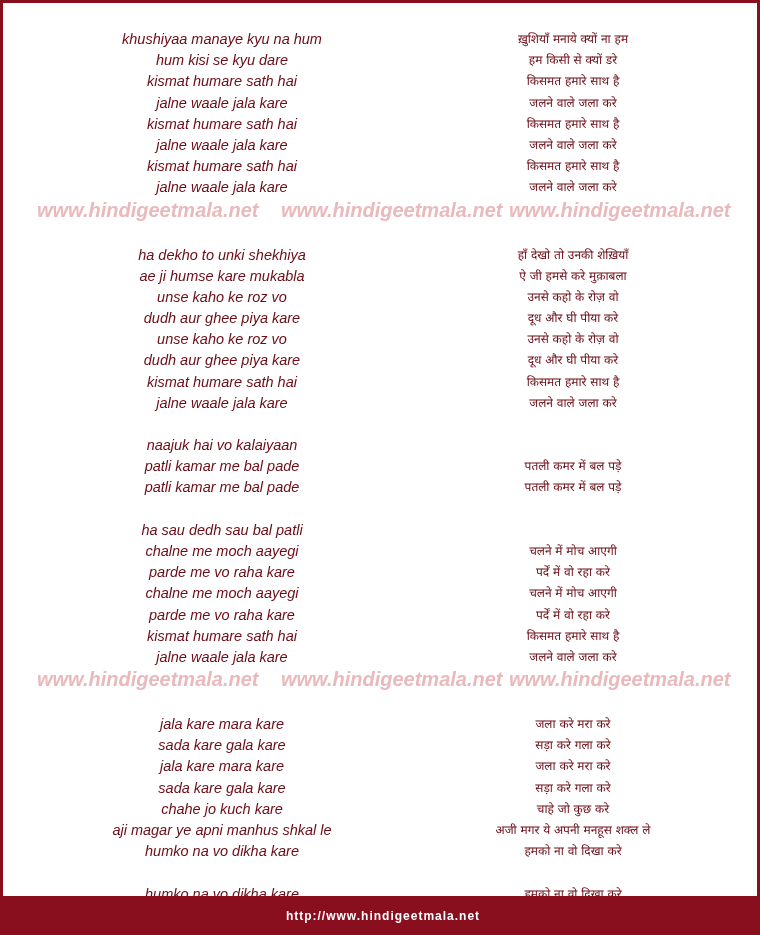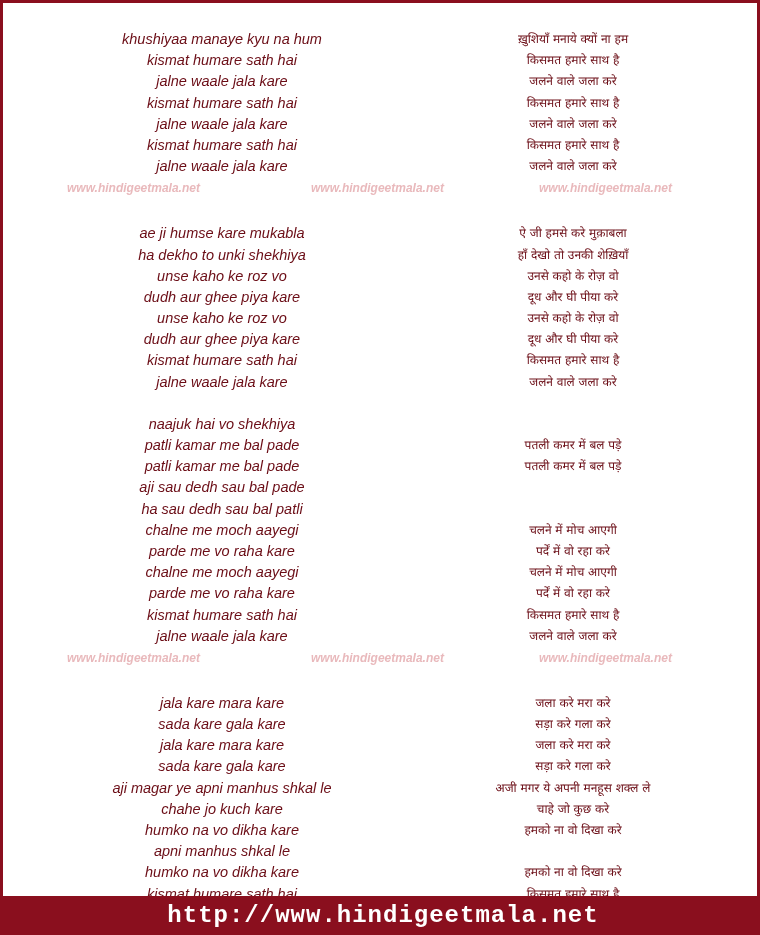--- a/index.html
+++ b/index.html
@@ -70,61 +70,64 @@
     position: relative;
     height: 25px;
     width: 100%;
     overflow: hidden;
   }
   .watermark-row .wm {
     position: absolute;
     top: 0;
     font-style: italic;
     font-weight: bold;
-    font-size: 12px;
+    font-size: 20px;
     color: #e9b9bc;
     white-space: nowrap;
     letter-spacing: 0px;
     line-height: 22px;
-    margin-left: 30px;
   }
   .wm1 { left: 34px; }
   .wm2 { left: 278px; }
   .wm3 { left: 506px; }
 
   .footer {
     position: absolute;
     left: 0;
     bottom: 0;
     width: 760px;
     height: 39px;
     background: #8a0f1e;
     display: flex;
     align-items: center;
     justify-content: center;
   }
   .footer-url {
     color: #ffffff;
-    font-family: Liberation Mono, monospace;
+    font-family: Liberation Sans, sans-serif;
     font-weight: bold;
-    font-size: 24px;
+    font-size: 12px;
     letter-spacing: 1px;
   }
 </style>
 </head>
 <body>
 
 <div class="page">
   <div class="lyrics-area" id="lyrics-area">
       <div class="block">
         <div class="line">
           <div class="roman">khushiyaa manaye kyu na hum</div>
           <div class="deva">ख़ुशियाँ मनाये क्यों ना हम</div>
         </div>
         <div class="line">
+          <div class="roman">hum kisi se kyu dare</div>
+          <div class="deva">हम किसी से क्यों डरे</div>
+        </div>
+        <div class="line">
           <div class="roman">kismat humare sath hai</div>
           <div class="deva">किसमत हमारे साथ है</div>
         </div>
         <div class="line">
           <div class="roman">jalne waale jala kare</div>
           <div class="deva">जलने वाले जला करे</div>
         </div>
         <div class="line">
           <div class="roman">kismat humare sath hai</div>
           <div class="deva">किसमत हमारे साथ है</div>
@@ -143,28 +146,28 @@
         </div>
       </div>
       <div class="watermark-row">
         <div class="wm wm1">www.hindigeetmala.net</div>
         <div class="wm wm2">www.hindigeetmala.net</div>
         <div class="wm wm3">www.hindigeetmala.net</div>
       </div>
       <div class="gap"></div>
       <div class="block">
         <div class="line">
+          <div class="roman">ha dekho to unki shekhiya</div>
+          <div class="deva">हाँ देखो तो उनकी शेख़ियाँ</div>
+        </div>
+        <div class="line">
           <div class="roman">ae ji humse kare mukabla</div>
           <div class="deva">ऐ जी हमसे करे मुक़ाबला</div>
         </div>
         <div class="line">
-          <div class="roman">ha dekho to unki shekhiya</div>
-          <div class="deva">हाँ देखो तो उनकी शेख़ियाँ</div>
-        </div>
-        <div class="line">
           <div class="roman">unse kaho ke roz vo</div>
           <div class="deva">उनसे कहो के रोज़ वो</div>
         </div>
         <div class="line">
           <div class="roman">dudh aur ghee piya kare</div>
           <div class="deva">दूध और घी पीया करे</div>
         </div>
         <div class="line">
           <div class="roman">unse kaho ke roz vo</div>
           <div class="deva">उनसे कहो के रोज़ वो</div>
@@ -178,32 +181,31 @@
           <div class="deva">किसमत हमारे साथ है</div>
         </div>
         <div class="line">
           <div class="roman">jalne waale jala kare</div>
           <div class="deva">जलने वाले जला करे</div>
         </div>
       </div>
       <div class="gap"></div>
       <div class="block">
         <div class="line">
-          <div class="roman">naajuk hai vo shekhiya</div>
+          <div class="roman">naajuk hai vo kalaiyaan</div>
         </div>
         <div class="line">
           <div class="roman">patli kamar me bal pade</div>
           <div class="deva">पतली कमर में बल पड़े</div>
         </div>
         <div class="line">
           <div class="roman">patli kamar me bal pade</div>
           <div class="deva">पतली कमर में बल पड़े</div>
         </div>
         <div class="line">
-          <div class="roman">aji sau dedh sau bal pade</div>
         </div>
         <div class="line">
           <div class="roman">ha sau dedh sau bal patli</div>
         </div>
         <div class="line">
           <div class="roman">chalne me moch aayegi</div>
           <div class="deva">चलने में मोच आएगी</div>
         </div>
         <div class="line">
           <div class="roman">parde me vo raha kare</div>
@@ -243,33 +245,32 @@
         </div>
         <div class="line">
           <div class="roman">jala kare mara kare</div>
           <div class="deva">जला करे मरा करे</div>
         </div>
         <div class="line">
           <div class="roman">sada kare gala kare</div>
           <div class="deva">सड़ा करे गला करे</div>
         </div>
         <div class="line">
+          <div class="roman">chahe jo kuch kare</div>
+          <div class="deva">चाहे जो कुछ करे</div>
+        </div>
+        <div class="line">
           <div class="roman">aji magar ye apni manhus shkal le</div>
           <div class="deva">अजी मगर ये अपनी मनहूस शक्ल ले</div>
         </div>
         <div class="line">
-          <div class="roman">chahe jo kuch kare</div>
-          <div class="deva">चाहे जो कुछ करे</div>
-        </div>
-        <div class="line">
           <div class="roman">humko na vo dikha kare</div>
           <div class="deva">हमको ना वो दिखा करे</div>
         </div>
         <div class="line">
-          <div class="roman">apni manhus shkal le</div>
         </div>
         <div class="line">
           <div class="roman">humko na vo dikha kare</div>
           <div class="deva">हमको ना वो दिखा करे</div>
         </div>
         <div class="line">
           <div class="roman">kismat humare sath hai</div>
           <div class="deva">किसमत हमारे साथ है</div>
         </div>
         <div class="line">

